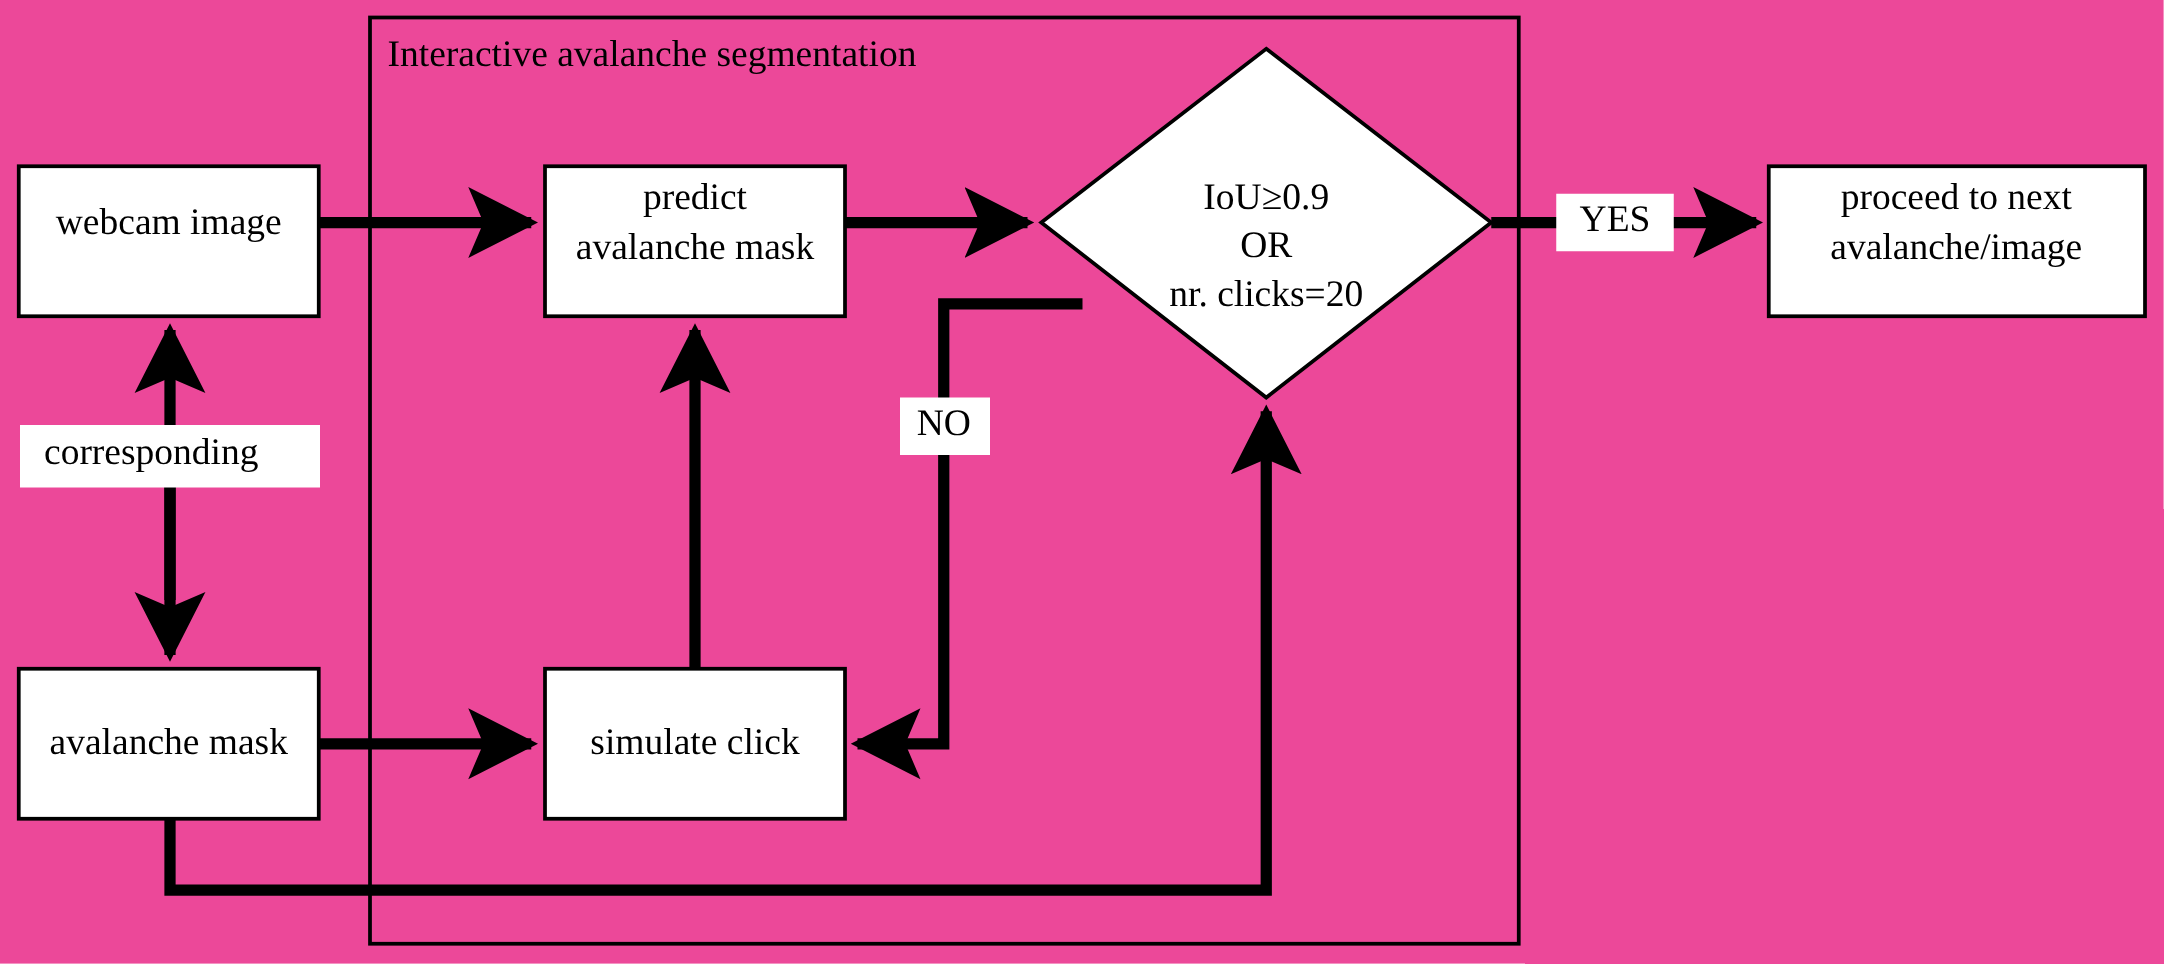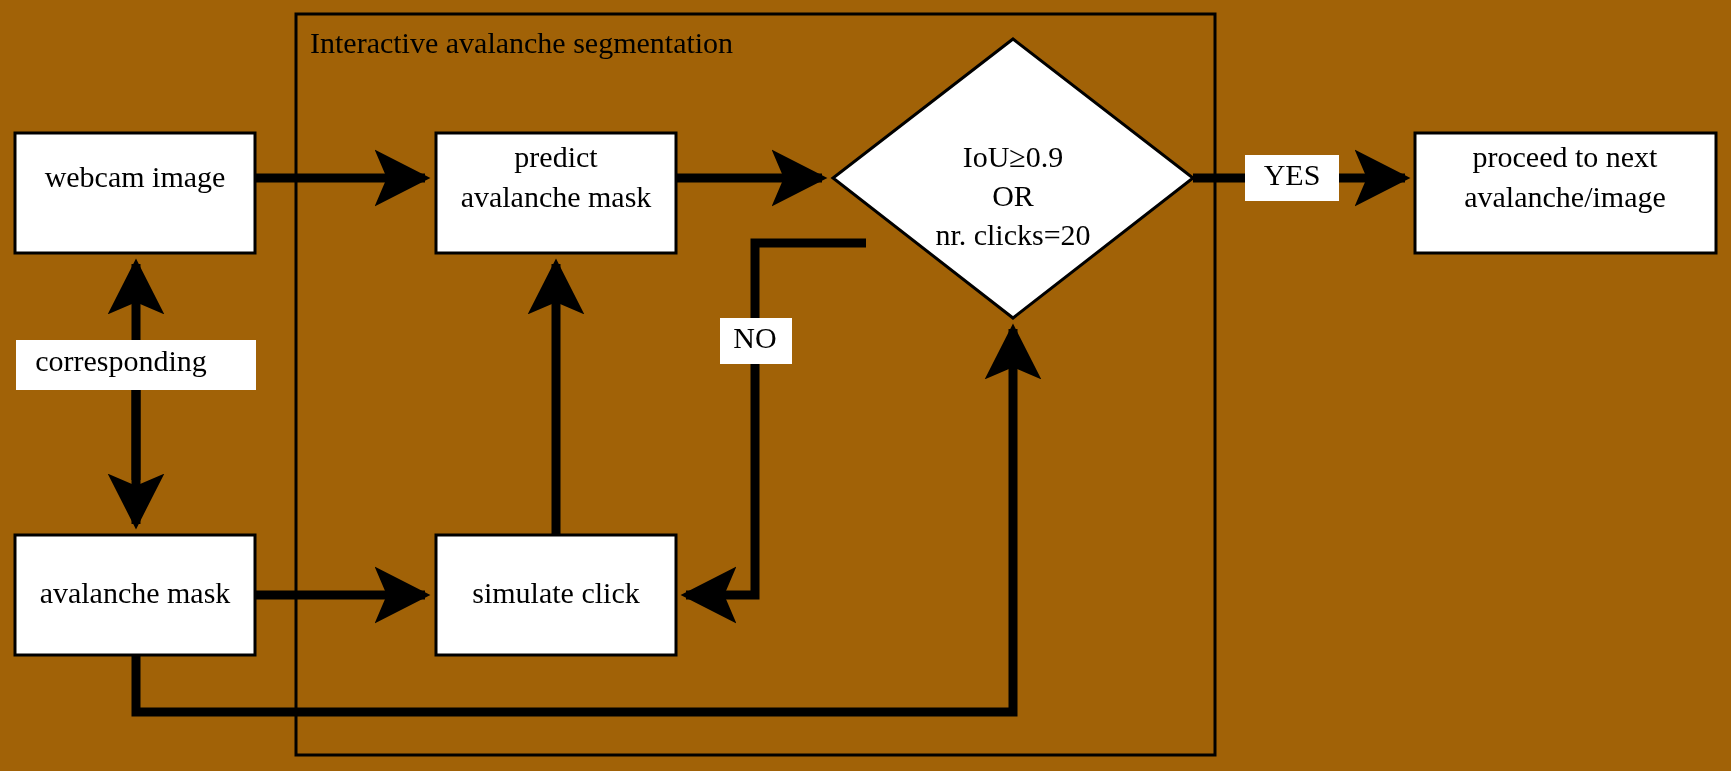--- a/index.html
+++ b/index.html
@@ -4,21 +4,21 @@
 <style>
   html, body {
     margin: 0;
     padding: 0;
     background: #ffffff;
   }
   #canvas {
     position: relative;
     width: 1731px;
     height: 771px;
-    background: #a16207;
+    background: #ec4899;
     font-family: "Liberation Serif", "DejaVu Serif", serif;
     overflow: hidden;
   }
   svg#flow {
     position: absolute;
     top: 0;
     left: 0;
     width: 1731px;
     height: 771px;
   }

